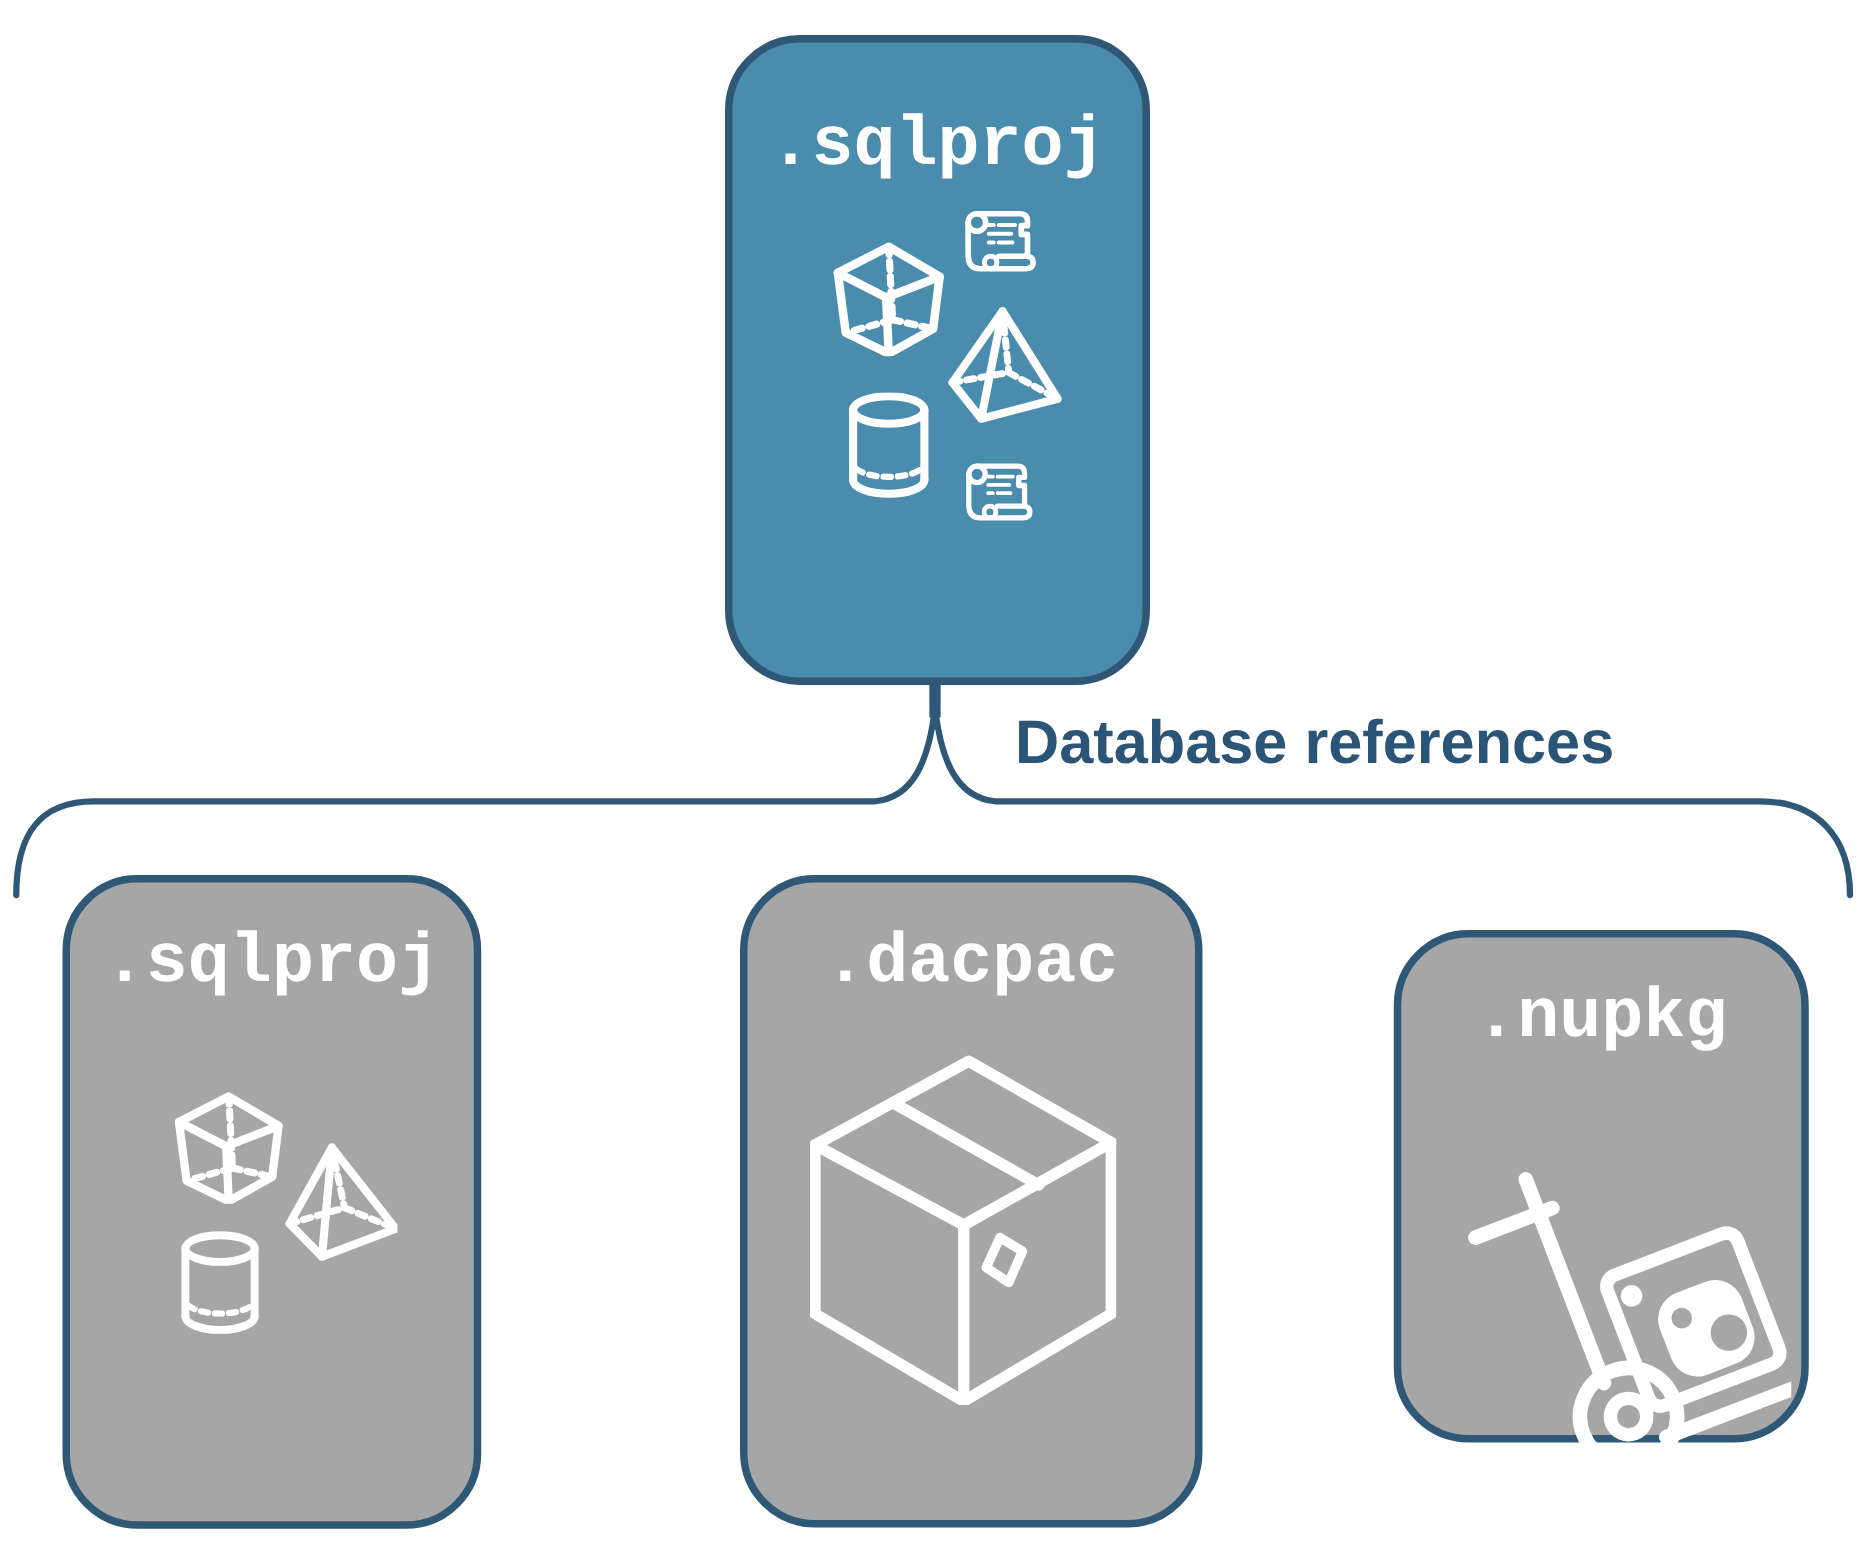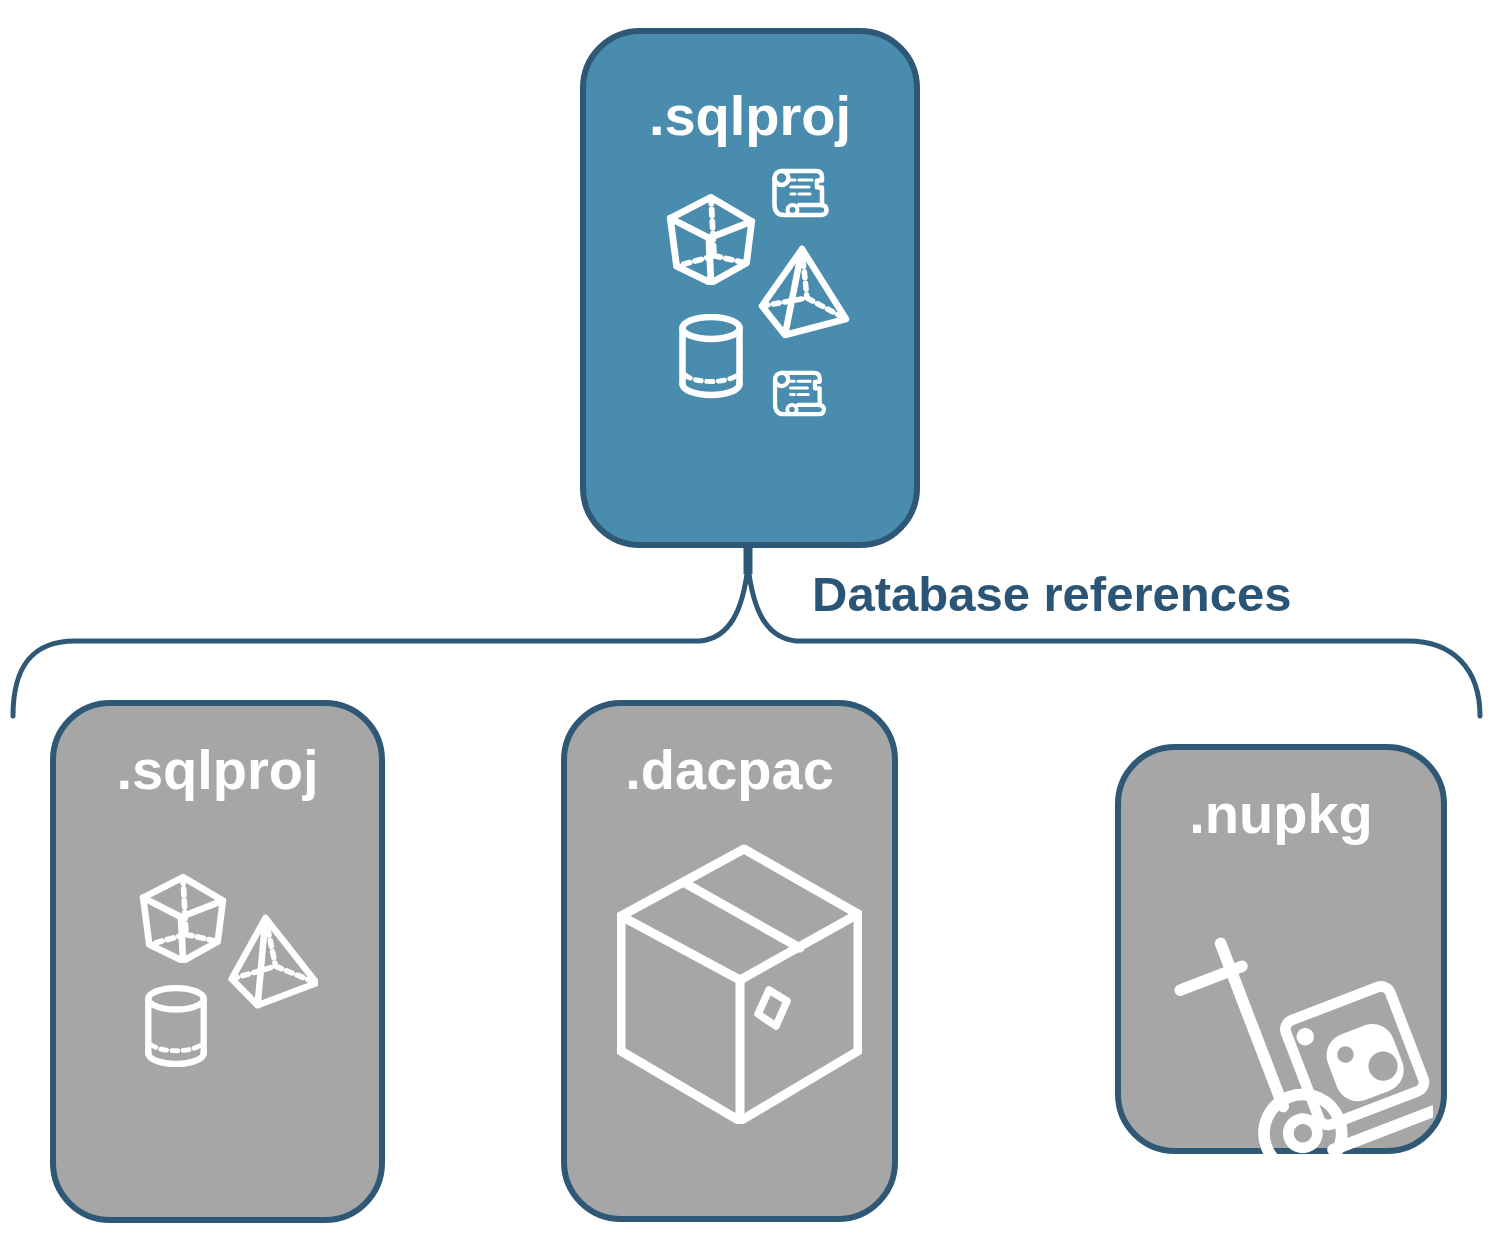--- a/index.html
+++ b/index.html
@@ -12,25 +12,26 @@
   }
   html,body{margin:0;padding:0;background:#ffffff;}
   .canvas{
     position:relative;width:1500px;height:1250px;background:#ffffff;overflow:hidden;
     font-family:"Liberation Sans",sans-serif;
   }
   .node{
     position:absolute;box-sizing:border-box;
     border:6px solid var(--outline);
     border-radius:60px;
+    font-family:Liberation Mono, monospace;
   }
   .node.root{left:580px;top:28px;width:340px;height:520px;background:var(--root-fill);}
   .node.child{background:var(--child-fill);}
   .node.child.c0{left:50px;top:700px;width:335px;height:523px;}
-  .node.child.c1{left:561px;top:700px;width:337px;height:522px;}
+  .node.child.c1{left:592px;top:700px;width:370px;height:522px;}
   .node.child.c2{left:1115px;top:700px;width:332px;height:410px;margin-top:44px;}
   .node-label{
     text-align:center;color:var(--label-text);font-weight:bold;
     font-size:56px;line-height:1;letter-spacing:0px;
   }
   .node.root .node-label{padding-top:54px;}
   .node.child .node-label{padding-top:36px;}
   .icon{position:absolute;}
   .icon svg{display:block;width:100%;height:100%;}
   .stk{fill:none;stroke:var(--icon-color);stroke-linecap:round;stroke-linejoin:round;}

